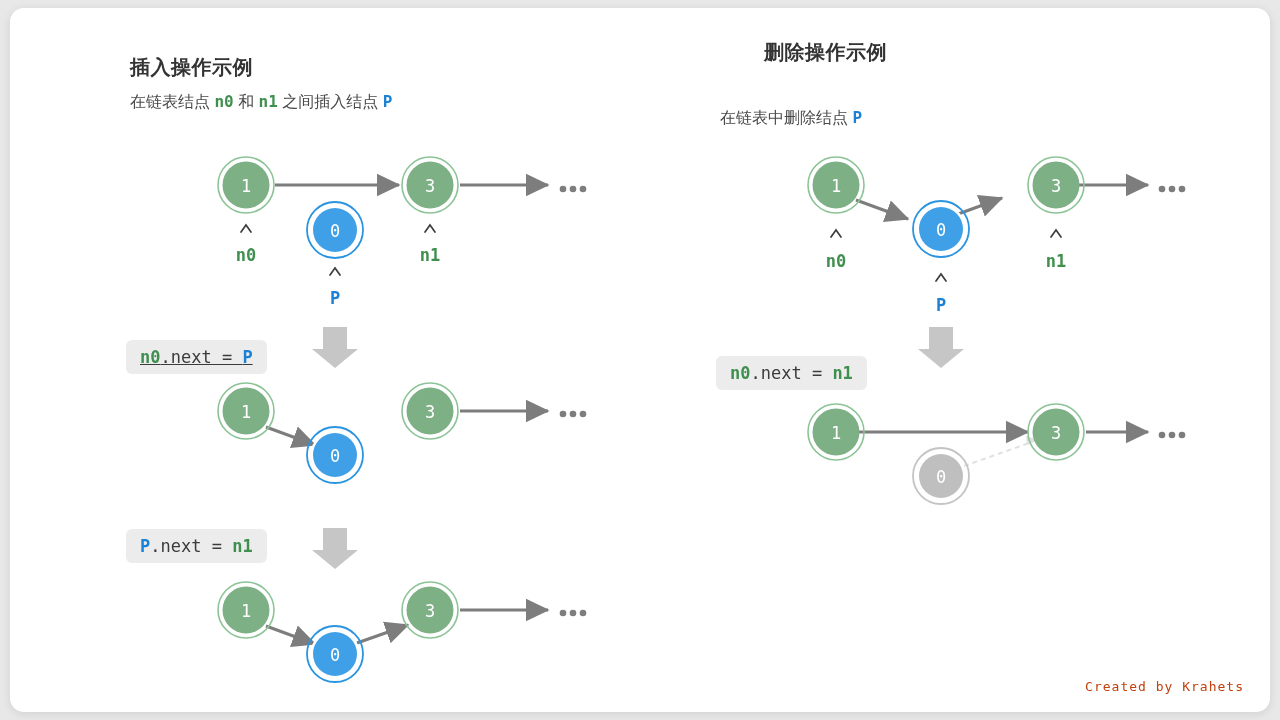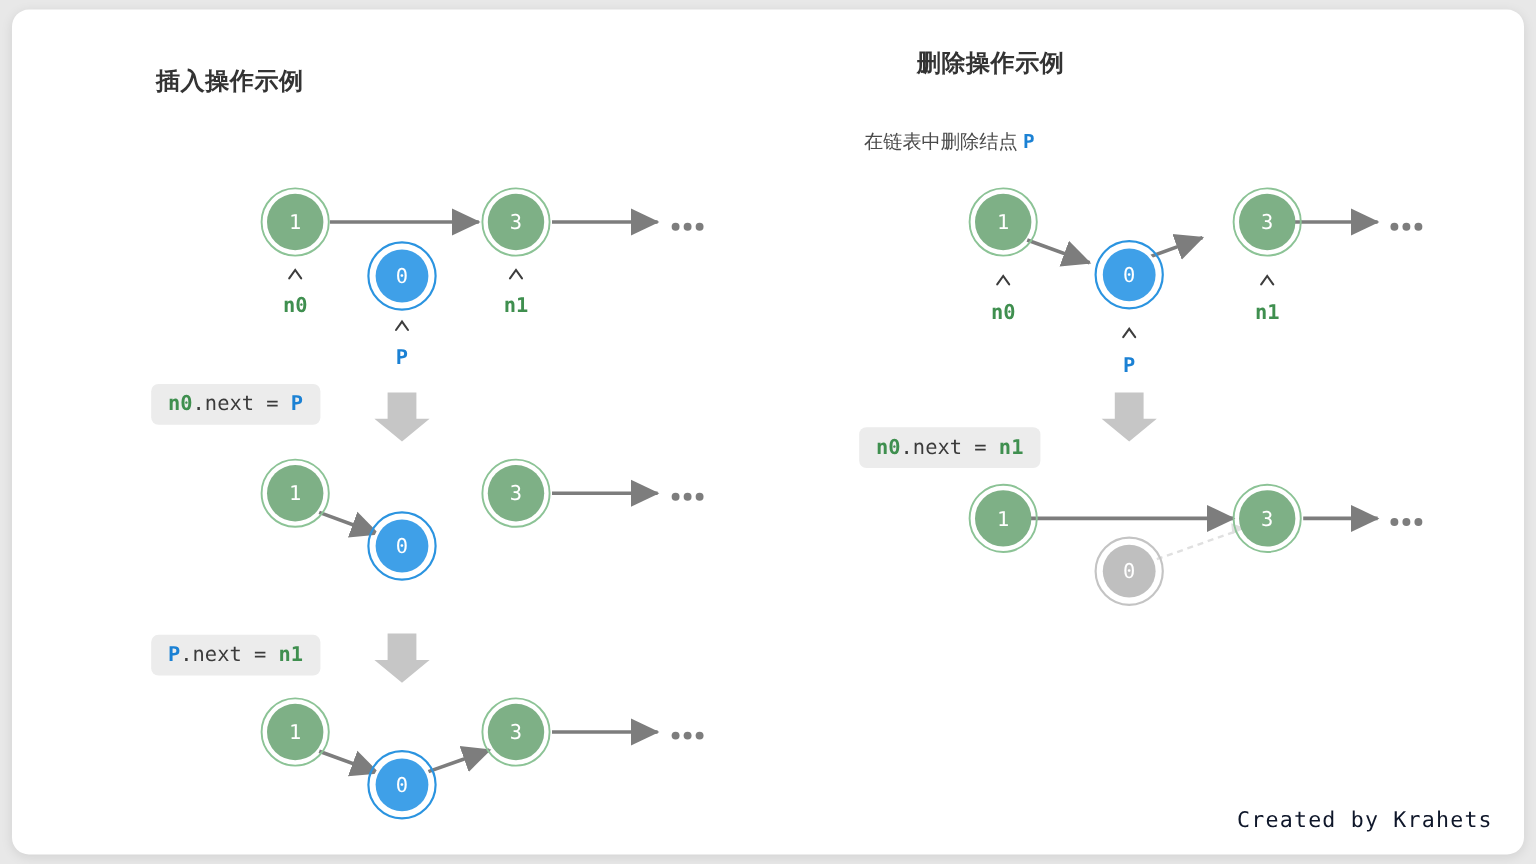--- a/index.html
+++ b/index.html
@@ -35,21 +35,21 @@
   .codebox{
     position:absolute;background:#ececec;border-radius:6px;
     padding:7px 14px;font-size:17px;white-space:nowrap;
     font-family:"DejaVu Sans Mono","Liberation Mono",monospace;
     color:#3b3b3b;
   }
   .codebox b{font-weight:bold;}
   .watermark{
     position:absolute;right:26px;bottom:18px;
     font-family:"DejaVu Sans Mono","Liberation Mono",monospace;
-    font-size:18px;color:#0f172a;letter-spacing:1px;white-space:nowrap;
+    font-size:13px;color:#c2410c;letter-spacing:1px;white-space:nowrap;
   }
   .nodetext{
     font-family:"DejaVu Sans Mono","Liberation Mono",monospace;
     font-size:17px;fill:#ffffff;text-anchor:middle;dominant-baseline:central;
   }
   .varlabel{
     font-family:"DejaVu Sans Mono","Liberation Mono",monospace;
     font-size:17px;font-weight:bold;text-anchor:middle;dominant-baseline:central;
   }
   .caret{stroke:#3d3d3d;stroke-width:1.7;fill:none;stroke-linecap:round;}
@@ -57,22 +57,25 @@
 </style>
 </head>
 <body>
 
 <div id="card">
 
   <div class="panel" id="panel-insert">
 
     <div class="panel-title" style="left:120px;top:46px;">插入操作示例</div>
 
-
-    <div class="codebox" style="left:116px;top:312px;">
+    <div class="panel-sub" style="left:120px;top:84px;">
+      <span>在链表结点 </span><span class="mono g">n0</span><span> 和 </span><span class="mono g">n1</span><span> 之间插入结点 </span><span class="mono b">P</span>
+    </div>
+
+    <div class="codebox" style="left:116px;top:332px;text-decoration:underline;">
       <b class="g">n0</b><span>.next = </span><b class="b">P</b>
     </div>
 
     <div class="codebox" style="left:116px;top:521px;">
       <b class="b">P</b><span>.next = </span><b class="g">n1</b>
     </div>
 
     <svg class="stage">
       <defs>
         <marker id="ah" markerWidth="9" markerHeight="9" refX="7.5" refY="4.5" orient="auto">

